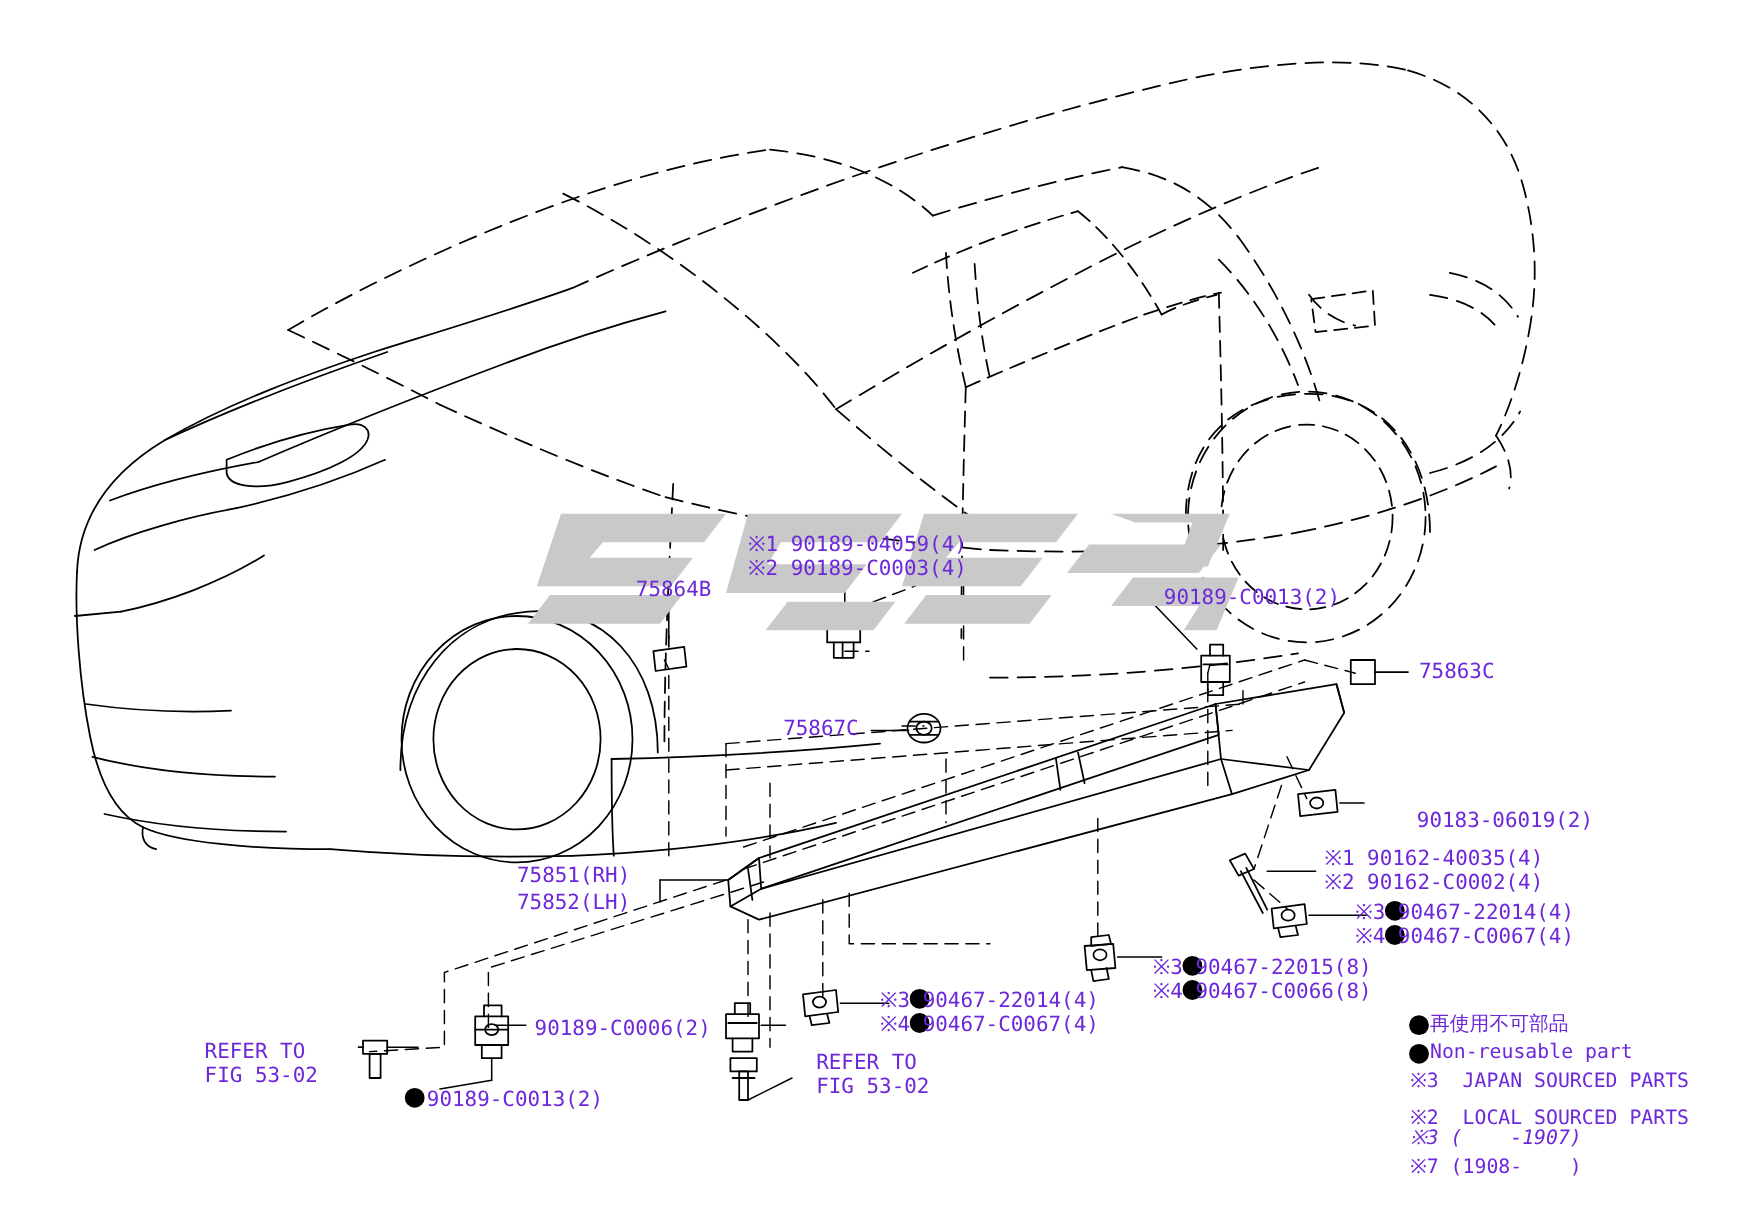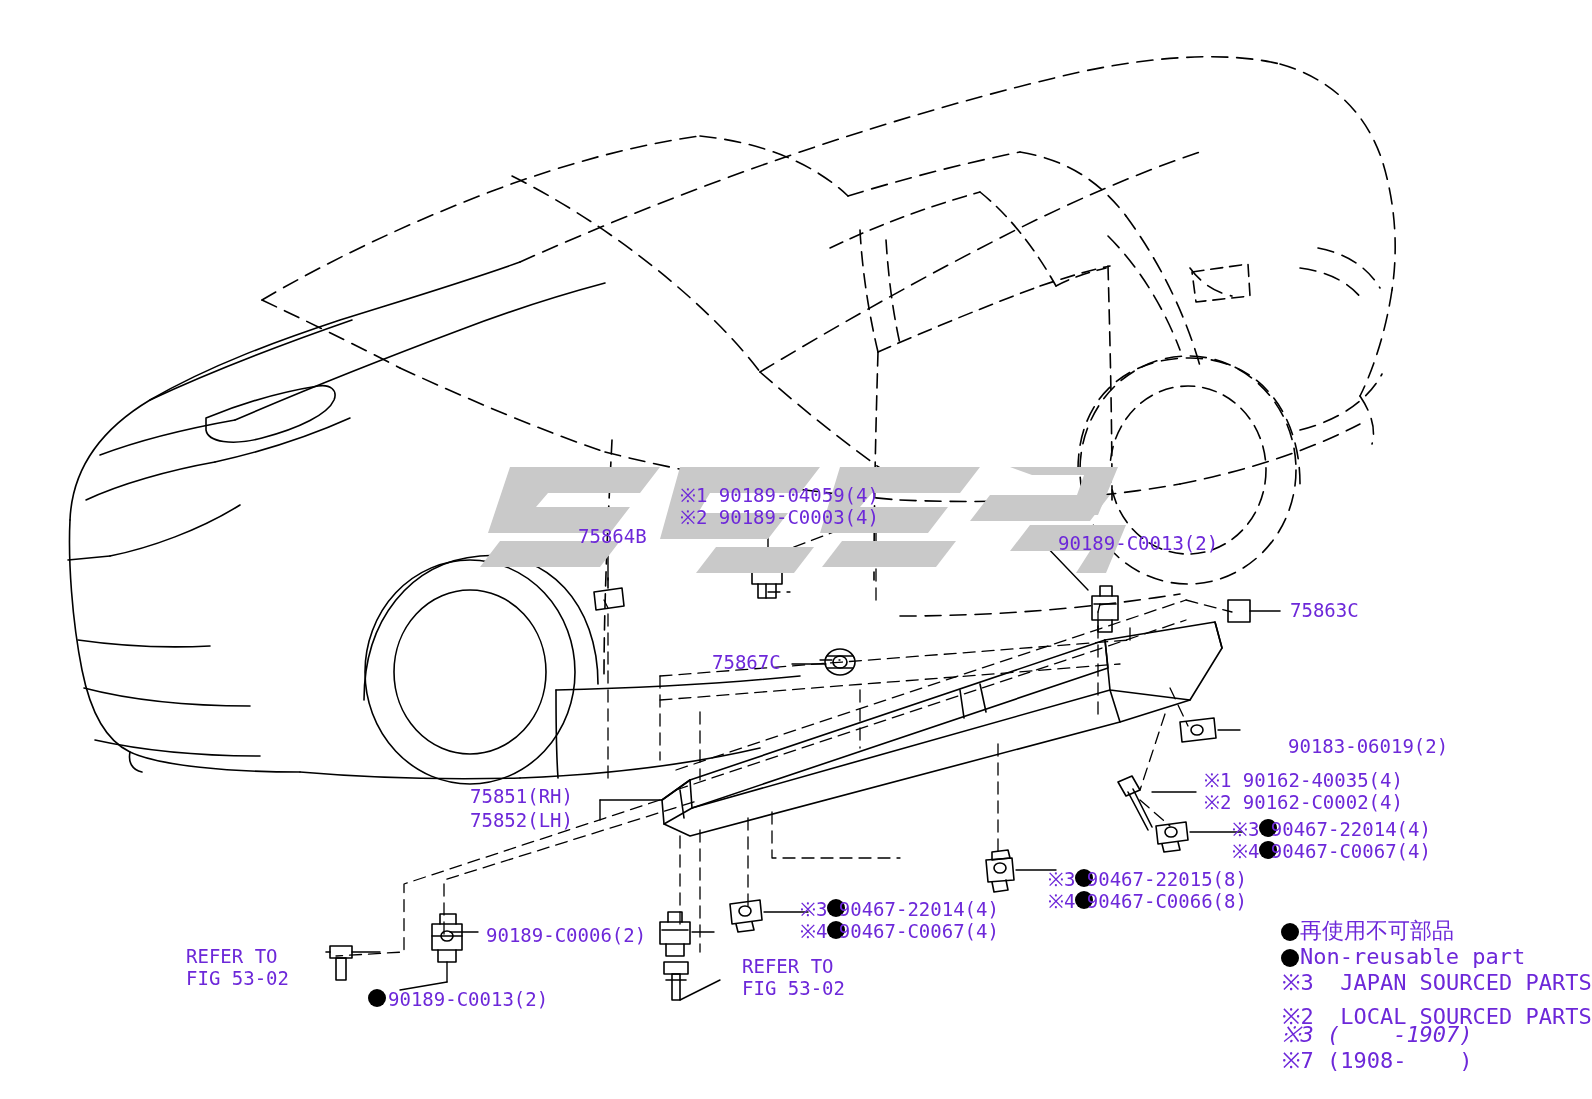--- a/index.html
+++ b/index.html
@@ -25,21 +25,21 @@
   .lbl {
     position: absolute;
     font-family: "DejaVu Sans Mono", monospace;
     font-size: 19px;
     color: #6d28d9;
     white-space: pre;
     line-height: 24px;
     letter-spacing: 0px;
   }
   .lbl.legend {
-    font-size: 22px;
+    font-size: 18px;
     line-height: 26px;
   }
   .lbl.code {
     font-size: 17px;
   }
   .watermark {
     position: absolute;
     left: 470px;
     top: 455px;
     width: 660px;

